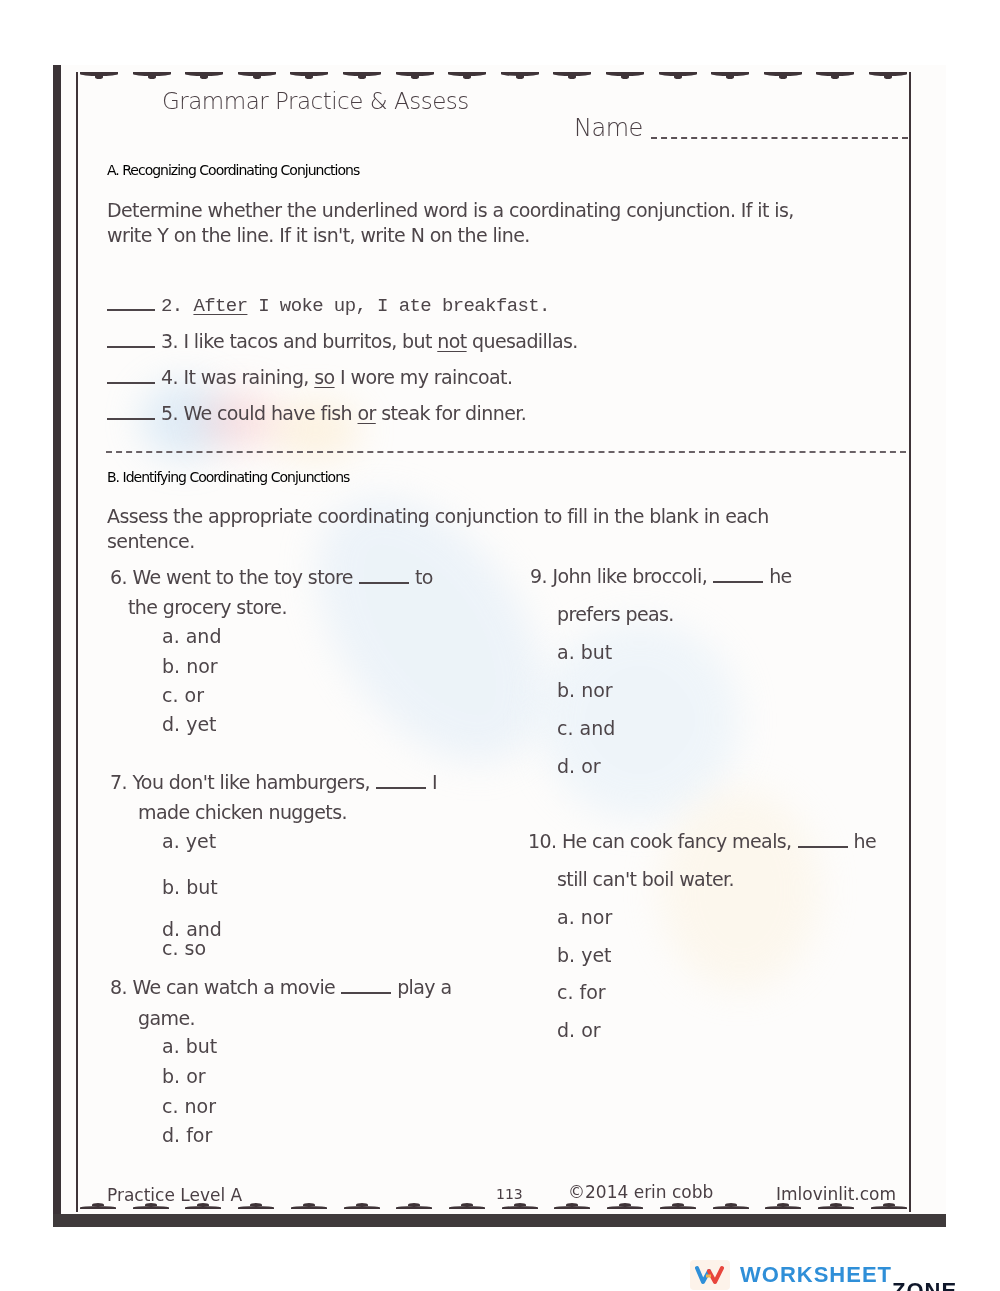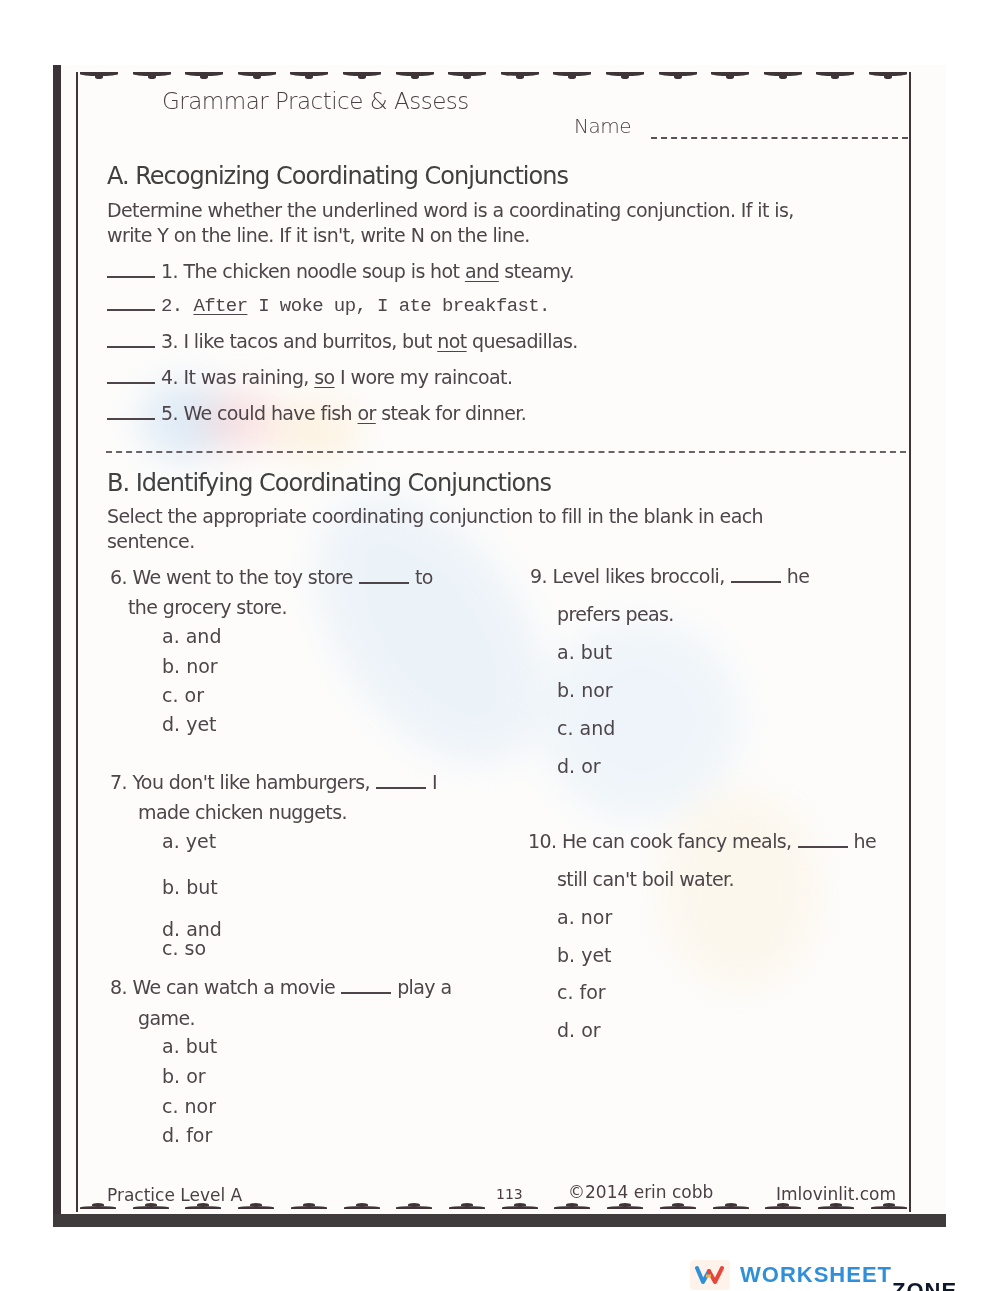--- a/index.html
+++ b/index.html
@@ -56,26 +56,26 @@
   .wm3 { left: 270px; top: 400px; width: 90px; height: 60px; background: #fbe0b0; }
   .wm4 { left: 340px; top: 480px; width: 180px; height: 300px; background: #cfe3f5; transform: rotate(-35deg); }
   .wm5 { left: 540px; top: 620px; width: 200px; height: 200px; background: #d5e8f7; }
   .wm6 { left: 660px; top: 790px; width: 160px; height: 200px; background: #fbeed4; }
 
   .content { position: absolute; left: 0; top: 4px; width: 996px; height: 1291px; }
   .t { position: absolute; white-space: nowrap; }
   .hand { font-family: "DejaVu Sans", sans-serif; font-weight: 300; letter-spacing: -0.5px; }
   .title1 { left: 162px; top: 84px; font-size: 23px; color: #4a3f44; }
   .title2 { left: 113px; top: 110px; font-size: 24px; color: #4a3f44; letter-spacing: -1px; }
-  .name-label { left: 574px; top: 110px; font-size: 20px; color: #4a3f44; }
+  .name-label { left: 574px; top: 110px; font-size: 24px; color: #4a3f44; }
   .name-line {
     position: absolute; left: 651px; top: 133px; width: 257px; height: 0;
     border-bottom: 2px dashed #5a5055;
   }
-  .sec-head { font-size: 24px; color: #404040; letter-spacing: -1px; }
+  .sec-head { font-size: 14px; color: #000000; letter-spacing: -1px; }
   .body-text { font-size: 19px; color: #4d4549; letter-spacing: -0.6px; }
   .blank { display: inline-block; width: 48px; border-bottom: 2px solid #4d4549; margin-right: 6px; vertical-align: baseline; }
   .blank-s { display: inline-block; width: 50px; border-bottom: 2px solid #4d4549; margin: 0 6px; }
   u { text-decoration: underline; text-underline-offset: 3px; }
   .divider {
     position: absolute; left: 106px; top: 447px; width: 800px; height: 0;
     border-bottom: 2px dashed #6a6266;
   }
   .opt { font-size: 19px; color: #4d4549; }
   .footer { font-size: 17px; color: #4a3f44; }
@@ -145,26 +145,20 @@
 <div class="content">
 
   <div class="t hand title1">Grammar Practice &amp; Assess</div>
   <div class="t hand name-label">Name</div>
   <div class="name-line"></div>
 
   <div class="t sec-head" style="left:107px; top:158px;">A. Recognizing Coordinating Conjunctions</div>
   <div class="t body-text" style="left:107px; top:220px;">write Y on the line. If it isn't, write N on the line.</div>
   <div class="t body-text" style="left:107px; top:195px;">Determine whether the underlined word is a coordinating conjunction. If it is,</div>
 
-  <div class="t body-text" style="left:107px; top:256px;">
-    <span class="blank"></span><span>1.</span>
-    <span>The chicken noodle soup is hot</span>
-    <u>and</u>
-    <span>steamy.</span>
-  </div>
   <div class="t body-text" style="left:107px; top:291px;font-family:Liberation Mono, monospace;">
     <span class="blank"></span><span>2.</span>
     <u>After</u>
     <span>I woke up, I ate breakfast.</span>
   </div>
   <div class="t body-text" style="left:107px; top:326px;">
     <span class="blank"></span><span>3.</span>
     <span>I like tacos and burritos, but</span>
     <u>not</u>
     <span>quesadillas.</span>
@@ -178,21 +172,21 @@
   <div class="t body-text" style="left:107px; top:398px;">
     <span class="blank"></span><span>5.</span>
     <span>We could have fish</span>
     <u>or</u>
     <span>steak for dinner.</span>
   </div>
 
   <div class="divider"></div>
 
   <div class="t sec-head" style="left:107px; top:465px;">B. Identifying Coordinating Conjunctions</div>
-  <div class="t body-text" style="left:107px; top:501px;">Select the appropriate coordinating conjunction to fill in the blank in each</div>
+  <div class="t body-text" style="left:107px; top:501px;">Assess the appropriate coordinating conjunction to fill in the blank in each</div>
   <div class="t body-text" style="left:107px; top:526px;">sentence.</div>
 
   <div class="t body-text" style="left:110px; top:562px;">
     <span>6.</span>
     <span>We went to the toy store</span><span class="blank-s"></span><span>to</span>
   </div>
   <div class="t body-text" style="left:128px; top:592px;">the grocery store.</div>
   <div class="t opt" style="left:162px; top:621px;">a. and</div>
   <div class="t opt" style="left:162px; top:651px;">b. nor</div>
   <div class="t opt" style="left:162px; top:680px;">c. or</div>
@@ -213,21 +207,21 @@
     <span>We can watch a movie</span><span class="blank-s"></span><span>play a</span>
   </div>
   <div class="t body-text" style="left:138px; top:1003px;">game.</div>
   <div class="t opt" style="left:162px; top:1031px;">a. but</div>
   <div class="t opt" style="left:162px; top:1061px;">b. or</div>
   <div class="t opt" style="left:162px; top:1091px;">c. nor</div>
   <div class="t opt" style="left:162px; top:1120px;">d. for</div>
 
   <div class="t body-text" style="left:530px; top:561px;">
     <span>9.</span>
-    <span>Level likes broccoli,</span><span class="blank-s"></span><span>he</span>
+    <span>John like broccoli,</span><span class="blank-s"></span><span>he</span>
   </div>
   <div class="t body-text" style="left:557px; top:599px;">prefers peas.</div>
   <div class="t opt" style="left:557px; top:637px;">a. but</div>
   <div class="t opt" style="left:557px; top:675px;">b. nor</div>
   <div class="t opt" style="left:557px; top:713px;">c. and</div>
   <div class="t opt" style="left:557px; top:751px;">d. or</div>
 
   <div class="t body-text" style="left:528px; top:826px;">
     <span>10.</span>
     <span>He can cook fancy meals,</span><span class="blank-s"></span><span>he</span>

